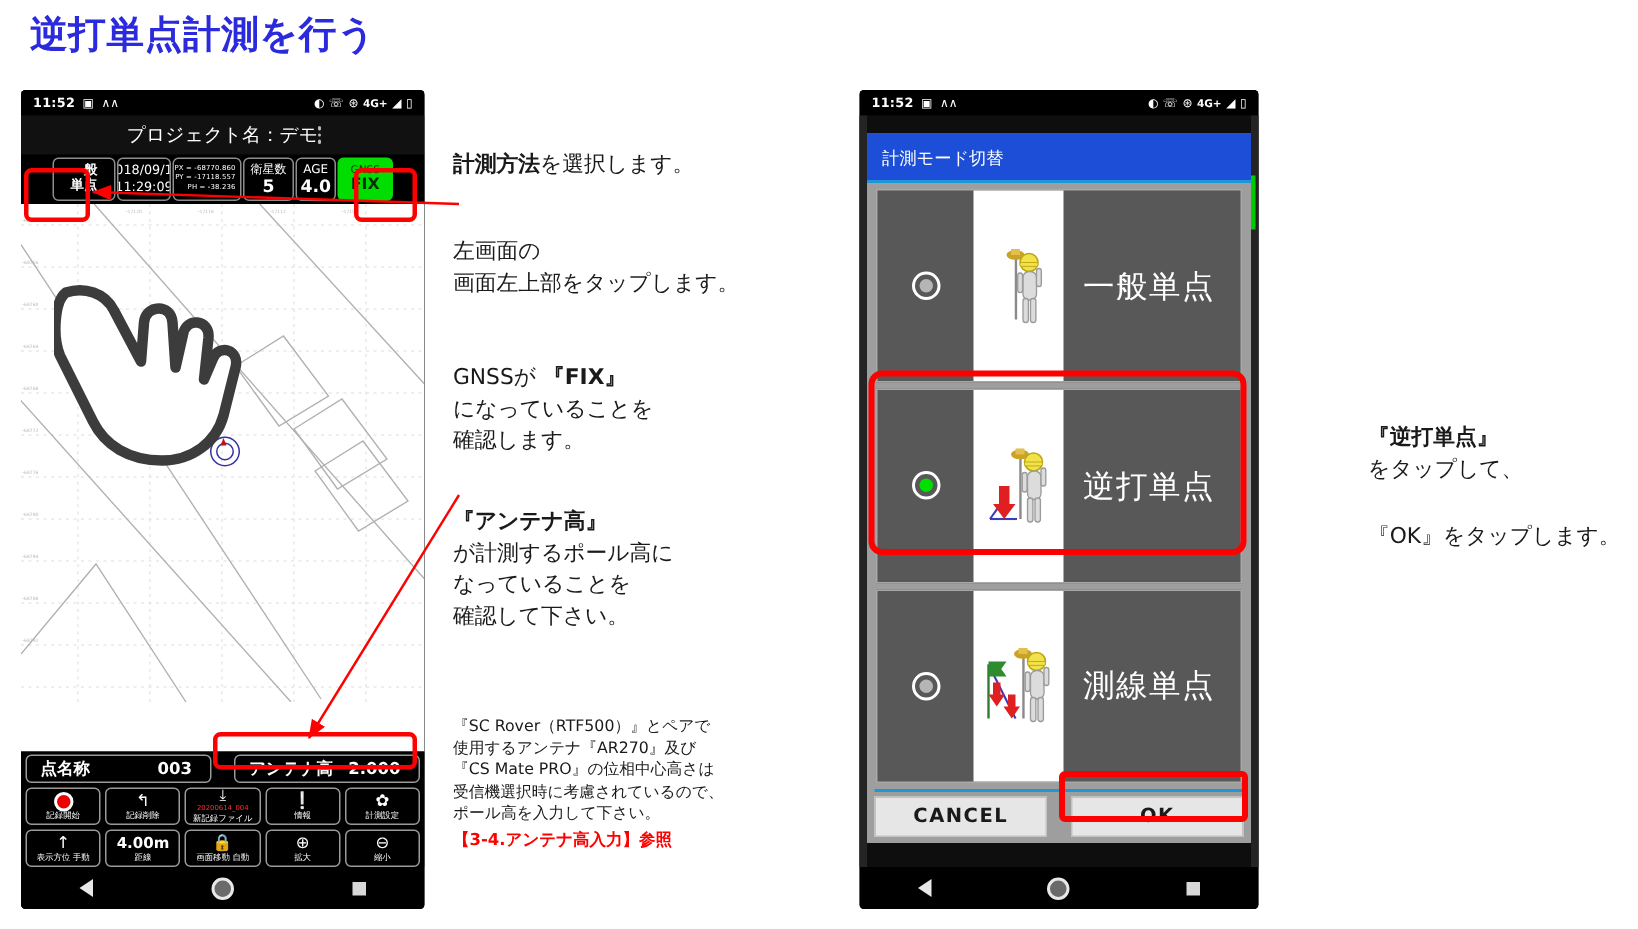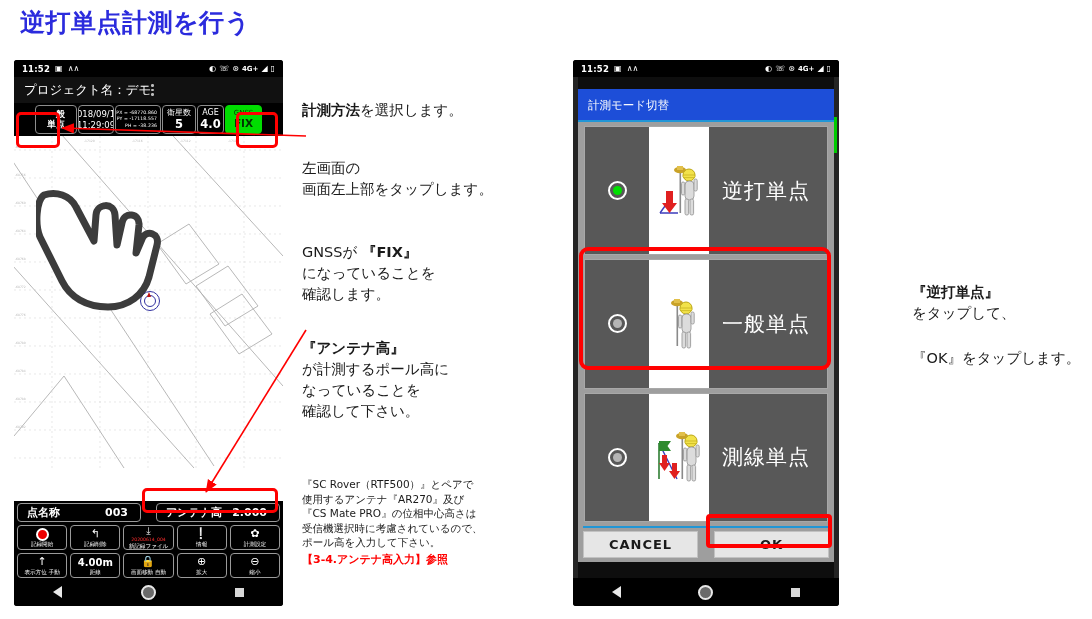--- a/index.html
+++ b/index.html
@@ -89,21 +89,21 @@
     left: 0; right: 0;
     top: 17px; bottom: 28px;
     background: #0d0d0d;
   }
   .app-titlebar {
     height: 26px;
     background: #111;
     color: #fff;
     display: flex;
     align-items: center;
-    justify-content: flex-start;
+    justify-content: center;
     padding: 0 8px 0 10px;
     font-size: 12.5px;
     box-sizing: border-box;
   }
   .kebab { display: flex; flex-direction: column; gap: 2px; }
   .kebab i { display: block; width: 2.5px; height: 2.5px; background: #bbb; border-radius: 50%; }
 
   
   .infobar {
     height: 33px;
@@ -576,20 +576,43 @@
     <div class="bg-green"></div>
 
     <div class="dialog">
       <div class="dlg-title">計測モード切替</div>
       <div class="dlg-rule"></div>
 
       <div class="dlg-body">
 
         <div class="opt">
           <div class="opt-radio">
+            <span class="radio">
+                <i></i>
+              </span>
+          </div>
+          <div class="opt-ico">
+            <svg width="40" height="56" viewBox="0 0 40 56" xmlns="http://www.w3.org/2000/svg">
+              <rect x="17.5" y="8" width="1.6" height="42" fill="#8a8a8a"></rect>
+              <ellipse cx="18" cy="7" rx="6" ry="3.2" fill="#c9a227"></ellipse>
+              <rect x="15" y="3" width="6" height="4" fill="#e2c04a"></rect>
+              <circle cx="27" cy="12" r="6" fill="#f2e24a" stroke="#bba613" stroke-width="1"></circle>
+              <rect x="21" y="12" width="12" height="2.6" rx="1" fill="#f2e24a" stroke="#bba613" stroke-width="0.6"></rect>
+              <rect x="23" y="18" width="9" height="19" rx="4" fill="#dcdcdc" stroke="#9b9b9b" stroke-width="0.9"></rect>
+              <rect x="23" y="36" width="3.6" height="16" rx="1.6" fill="#dcdcdc" stroke="#9b9b9b" stroke-width="0.9"></rect>
+              <rect x="28" y="36" width="3.6" height="16" rx="1.6" fill="#dcdcdc" stroke="#9b9b9b" stroke-width="0.9"></rect>
+              <rect x="19.5" y="19" width="3.2" height="13" rx="1.5" fill="#dcdcdc" stroke="#9b9b9b" stroke-width="0.9"></rect>
+              <rect x="32" y="16" width="3.2" height="12" rx="1.5" fill="#dcdcdc" stroke="#9b9b9b" stroke-width="0.9"></rect>
+            </svg>
+          </div>
+          <div class="opt-label">一般単点</div>
+        </div>
+
+        <div class="opt">
+          <div class="opt-radio">
             <span class="radio on">
                 <i></i>
               </span>
           </div>
           <div class="opt-ico">
             <svg width="46" height="56" viewBox="0 0 46 56" xmlns="http://www.w3.org/2000/svg">
               <line x1="4" y1="50" x2="22" y2="50" stroke="#3b3bbb" stroke-width="1.4"></line>
               <line x1="4" y1="50" x2="14" y2="36" stroke="#3b3bbb" stroke-width="1.4"></line>
               <path d="M10 28 h7 v12 h4 l-7.5 10 L6 40 h4 z" fill="#e02020"></path>
               <rect x="23.5" y="8" width="1.6" height="42" fill="#8a8a8a"></rect>
@@ -598,43 +621,20 @@
               <circle cx="33" cy="12" r="6" fill="#f2e24a" stroke="#bba613" stroke-width="1"></circle>
               <rect x="27" y="12" width="12" height="2.6" rx="1" fill="#f2e24a" stroke="#bba613" stroke-width="0.6"></rect>
               <rect x="29" y="18" width="9" height="19" rx="4" fill="#dcdcdc" stroke="#9b9b9b" stroke-width="0.9"></rect>
               <rect x="29" y="36" width="3.6" height="16" rx="1.6" fill="#dcdcdc" stroke="#9b9b9b" stroke-width="0.9"></rect>
               <rect x="34" y="36" width="3.6" height="16" rx="1.6" fill="#dcdcdc" stroke="#9b9b9b" stroke-width="0.9"></rect>
               <rect x="25.5" y="19" width="3.2" height="13" rx="1.5" fill="#dcdcdc" stroke="#9b9b9b" stroke-width="0.9"></rect>
               <rect x="38" y="16" width="3.2" height="12" rx="1.5" fill="#dcdcdc" stroke="#9b9b9b" stroke-width="0.9"></rect>
             </svg>
           </div>
           <div class="opt-label">逆打単点</div>
-        </div>
-
-        <div class="opt">
-          <div class="opt-radio">
-            <span class="radio">
-                <i></i>
-              </span>
-          </div>
-          <div class="opt-ico">
-            <svg width="40" height="56" viewBox="0 0 40 56" xmlns="http://www.w3.org/2000/svg">
-              <rect x="17.5" y="8" width="1.6" height="42" fill="#8a8a8a"></rect>
-              <ellipse cx="18" cy="7" rx="6" ry="3.2" fill="#c9a227"></ellipse>
-              <rect x="15" y="3" width="6" height="4" fill="#e2c04a"></rect>
-              <circle cx="27" cy="12" r="6" fill="#f2e24a" stroke="#bba613" stroke-width="1"></circle>
-              <rect x="21" y="12" width="12" height="2.6" rx="1" fill="#f2e24a" stroke="#bba613" stroke-width="0.6"></rect>
-              <rect x="23" y="18" width="9" height="19" rx="4" fill="#dcdcdc" stroke="#9b9b9b" stroke-width="0.9"></rect>
-              <rect x="23" y="36" width="3.6" height="16" rx="1.6" fill="#dcdcdc" stroke="#9b9b9b" stroke-width="0.9"></rect>
-              <rect x="28" y="36" width="3.6" height="16" rx="1.6" fill="#dcdcdc" stroke="#9b9b9b" stroke-width="0.9"></rect>
-              <rect x="19.5" y="19" width="3.2" height="13" rx="1.5" fill="#dcdcdc" stroke="#9b9b9b" stroke-width="0.9"></rect>
-              <rect x="32" y="16" width="3.2" height="12" rx="1.5" fill="#dcdcdc" stroke="#9b9b9b" stroke-width="0.9"></rect>
-            </svg>
-          </div>
-          <div class="opt-label">一般単点</div>
         </div>
 
         <div class="opt">
           <div class="opt-radio">
             <span class="radio">
                 <i></i>
               </span>
           </div>
           <div class="opt-ico">
             <svg width="48" height="56" viewBox="0 0 48 56" xmlns="http://www.w3.org/2000/svg">

